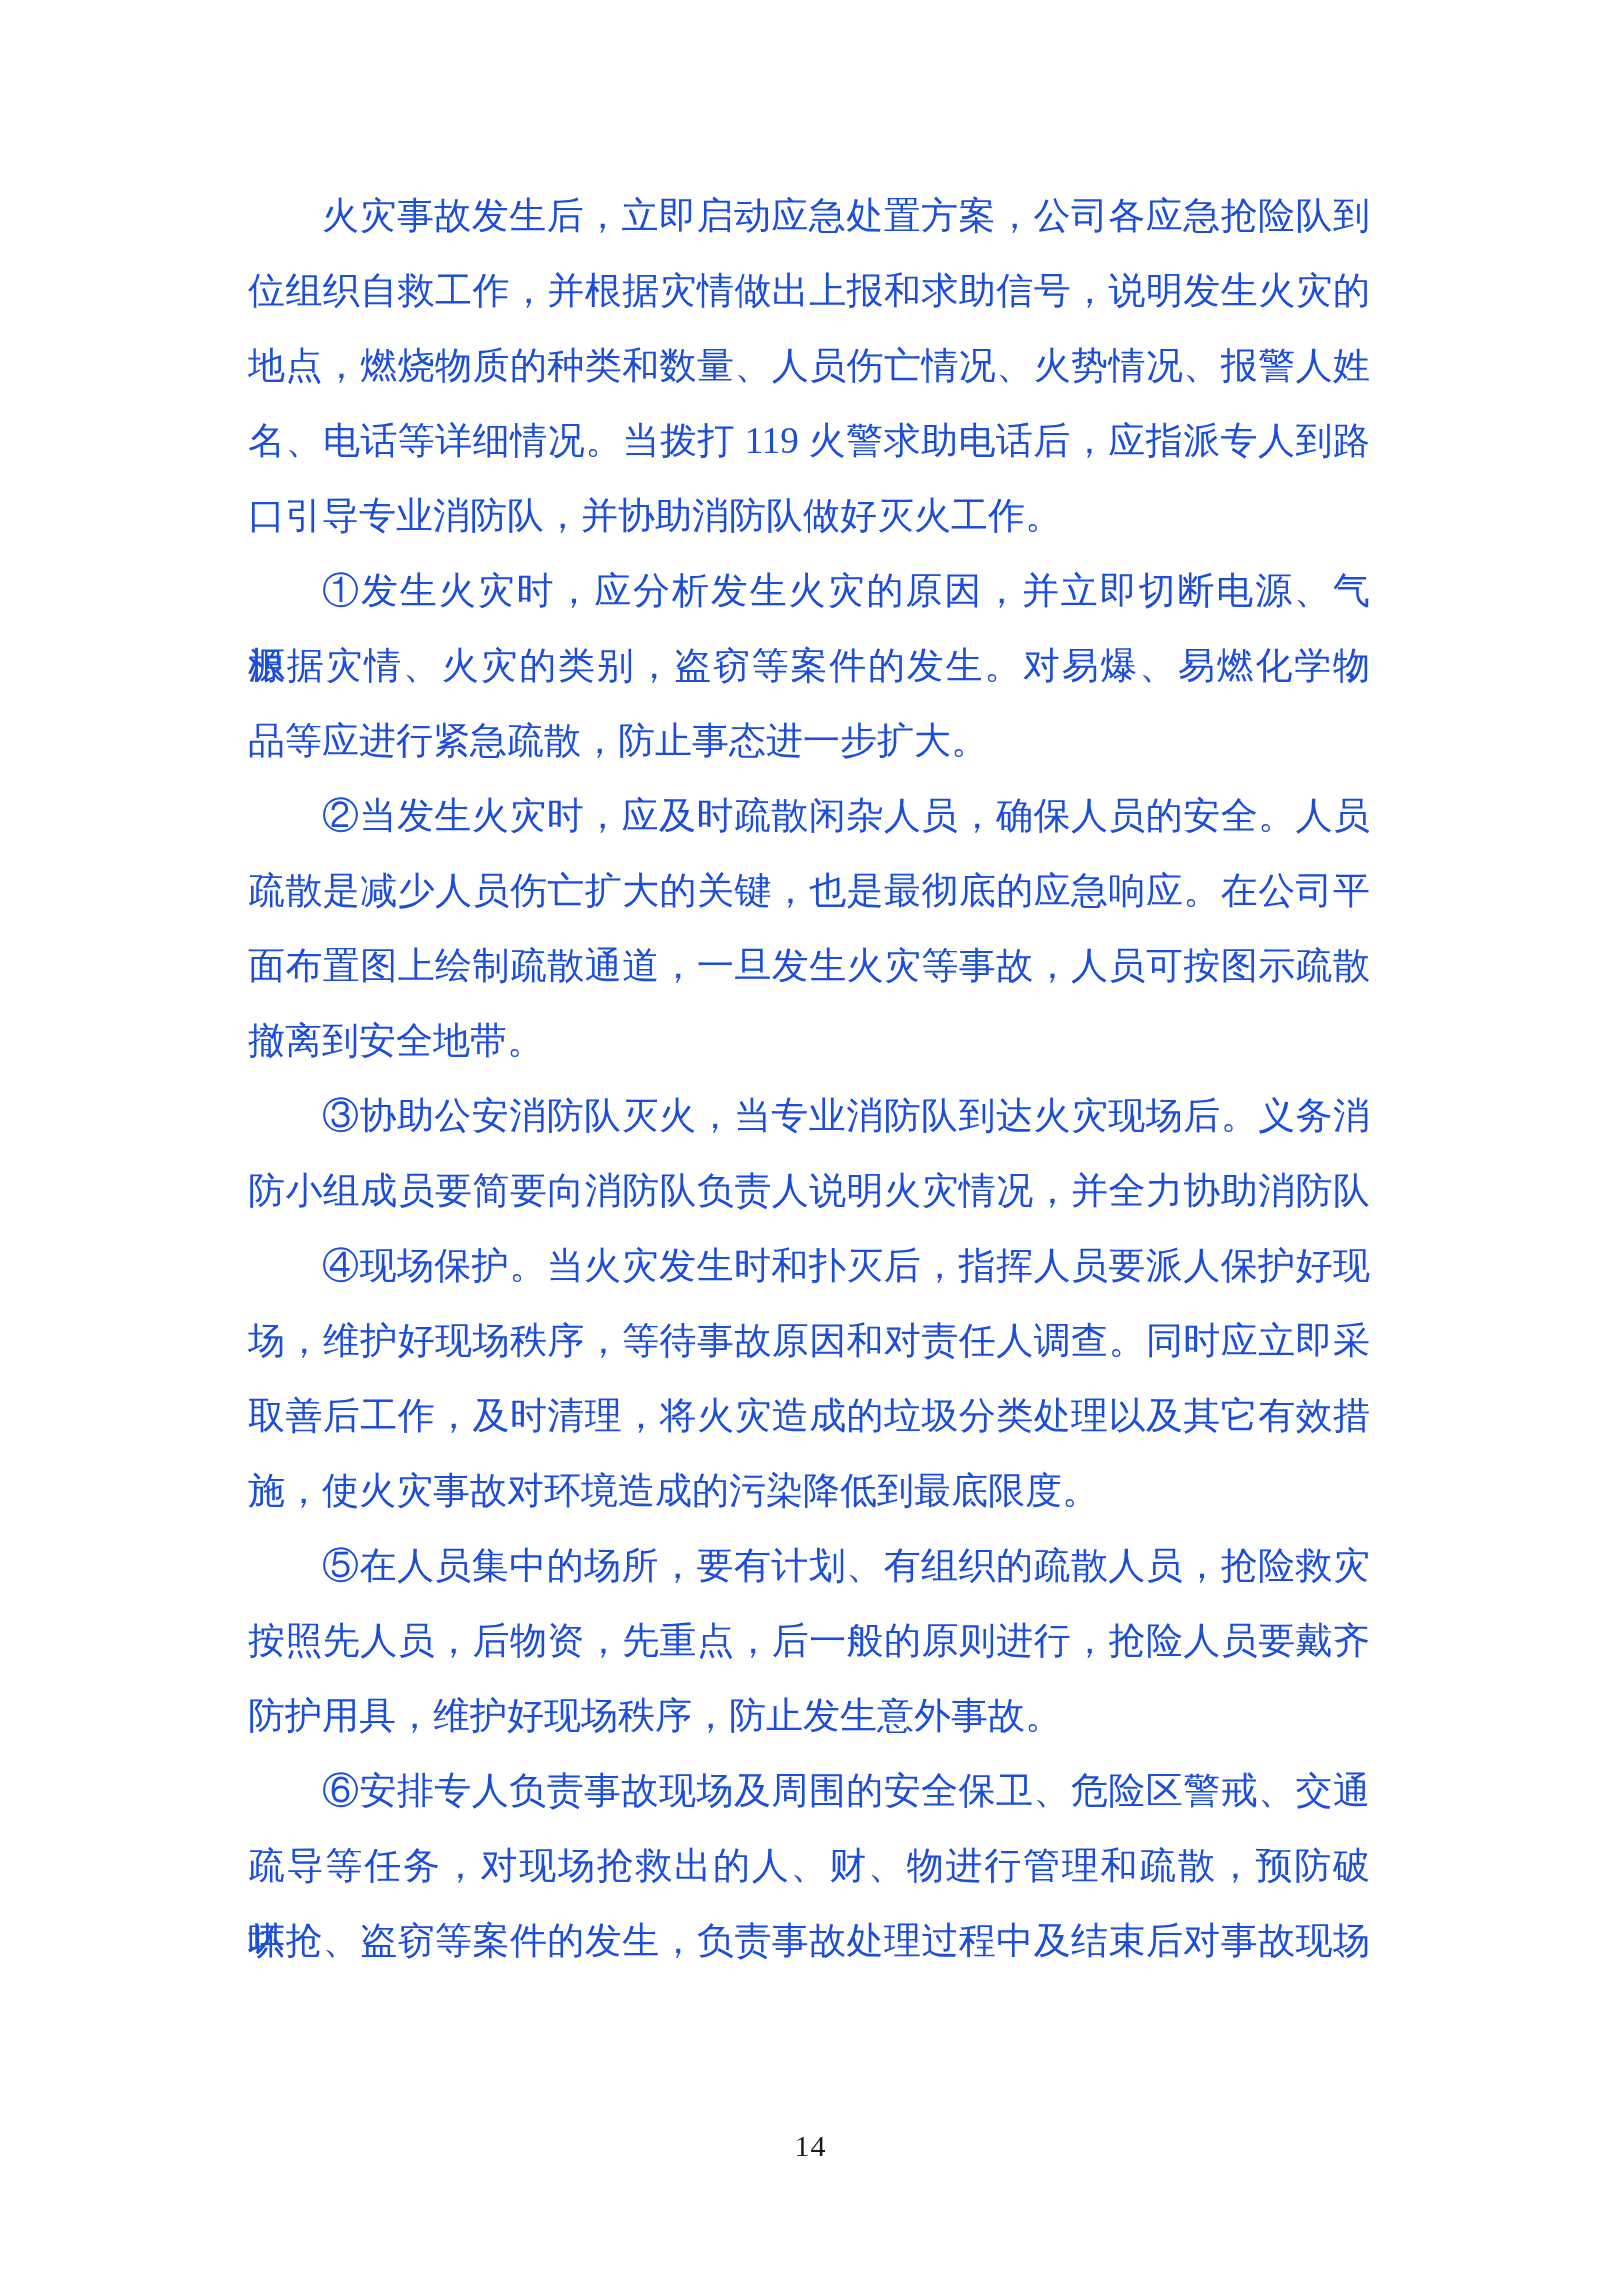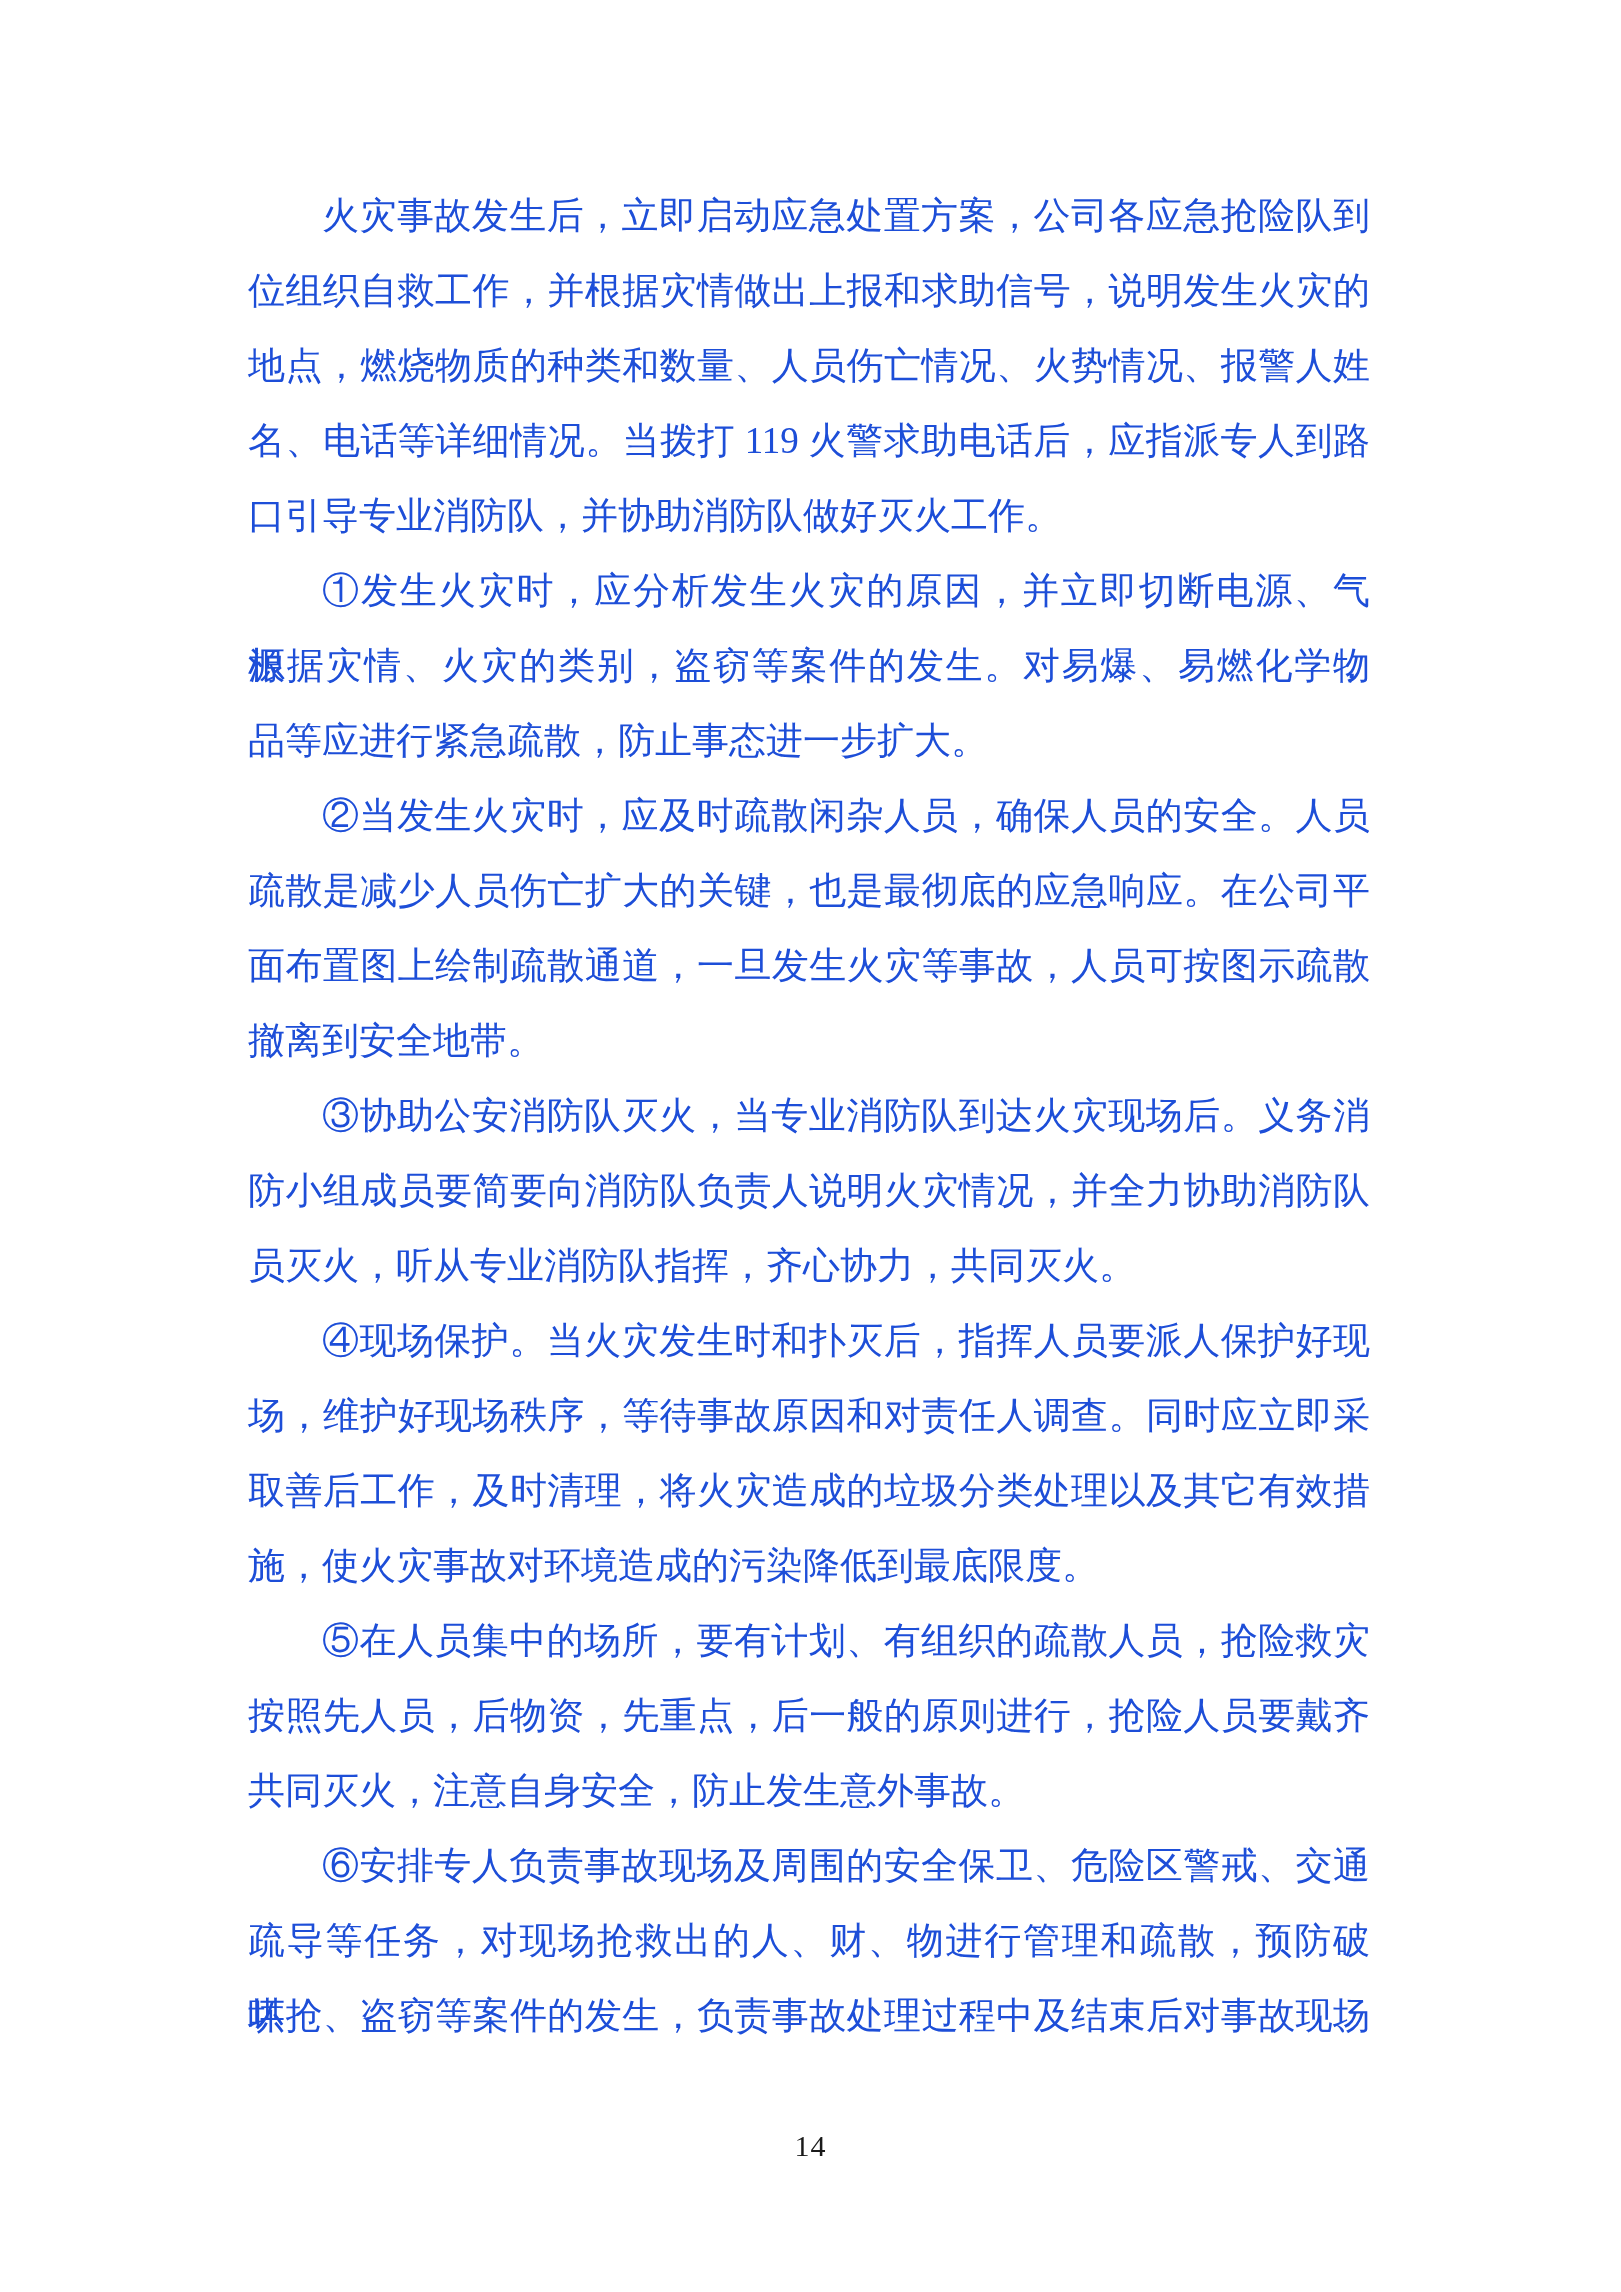--- a/index.html
+++ b/index.html
@@ -64,28 +64,27 @@
     <div class="line end">口引导专业消防队，并协助消防队做好灭火工作。</div>
     <div class="line indent fill">①发生火灾时，应分析发生火灾的原因，并立即切断电源、气源，</div>
     <div class="line fill">根据灾情、火灾的类别，盗窃等案件的发生。对易爆、易燃化学物</div>
     <div class="line end">品等应进行紧急疏散，防止事态进一步扩大。</div>
     <div class="line indent fill">②当发生火灾时，应及时疏散闲杂人员，确保人员的安全。人员</div>
     <div class="line fill">疏散是减少人员伤亡扩大的关键，也是最彻底的应急响应。在公司平</div>
     <div class="line fill">面布置图上绘制疏散通道，一旦发生火灾等事故，人员可按图示疏散</div>
     <div class="line end">撤离到安全地带。</div>
     <div class="line indent fill">③协助公安消防队灭火，当专业消防队到达火灾现场后。义务消</div>
     <div class="line fill">防小组成员要简要向消防队负责人说明火灾情况，并全力协助消防队</div>
-    <div class="line end">员灭火，听从专业消防队指挥，齐心协力，共同灭火。</div>
     <div class="line indent fill">④现场保护。当火灾发生时和扑灭后，指挥人员要派人保护好现</div>
     <div class="line fill">场，维护好现场秩序，等待事故原因和对责任人调查。同时应立即采</div>
     <div class="line fill">取善后工作，及时清理，将火灾造成的垃圾分类处理以及其它有效措</div>
     <div class="line end">施，使火灾事故对环境造成的污染降低到最底限度。</div>
     <div class="line indent fill">⑤在人员集中的场所，要有计划、有组织的疏散人员，抢险救灾</div>
     <div class="line fill">按照先人员，后物资，先重点，后一般的原则进行，抢险人员要戴齐</div>
-    <div class="line end">共同灭火，注意自身安全，防止发生意外事故。</div>
+    <div class="line end">防护用具，维护好现场秩序，防止发生意外事故。</div>
     <div class="line indent fill">⑥安排专人负责事故现场及周围的安全保卫、危险区警戒、交通</div>
     <div class="line fill">疏导等任务，对现场抢救出的人、财、物进行管理和疏散，预防破坏、</div>
     <div class="line fill">哄抢、盗窃等案件的发生，负责事故处理过程中及结束后对事故现场</div>
   </main>
   <footer class="page-footer">
     <span class="page-number">14</span>
   </footer>
 </div>
 
 

